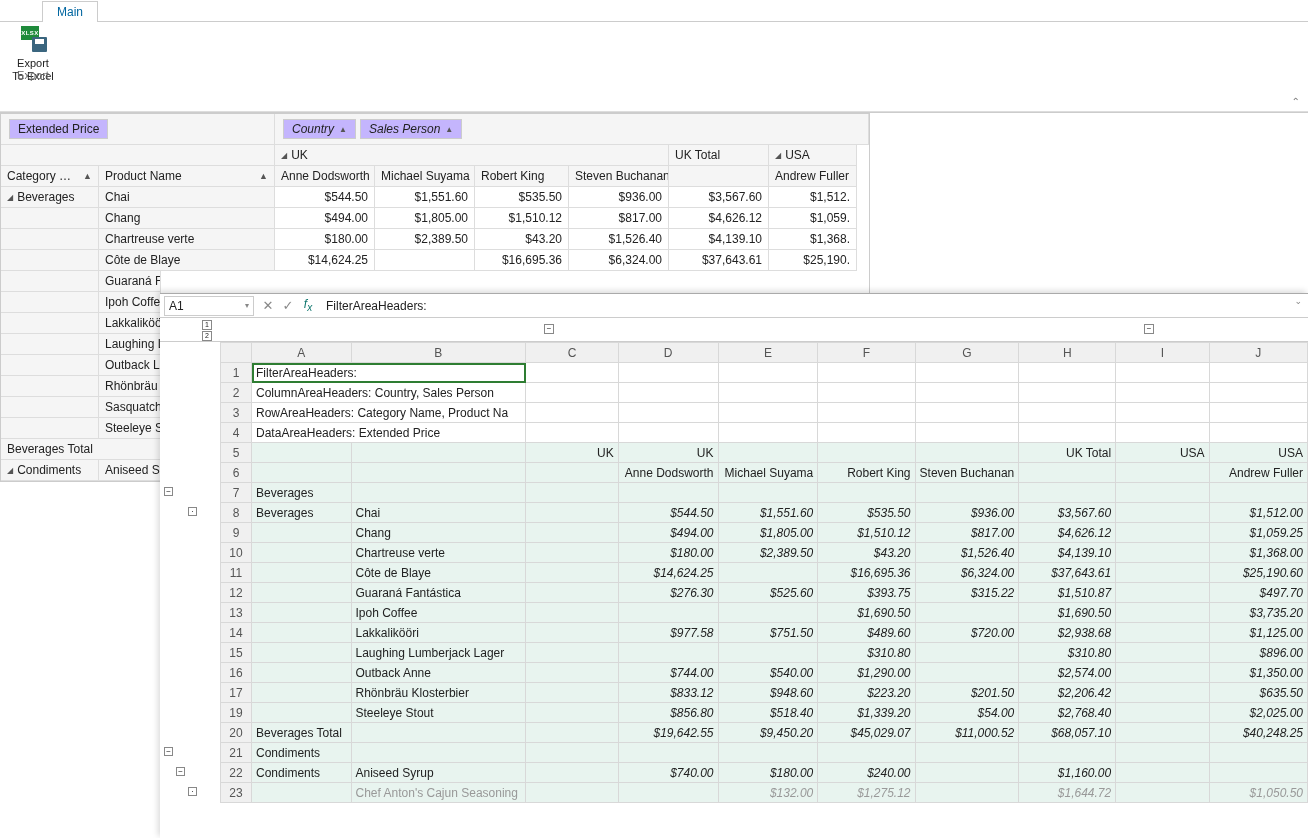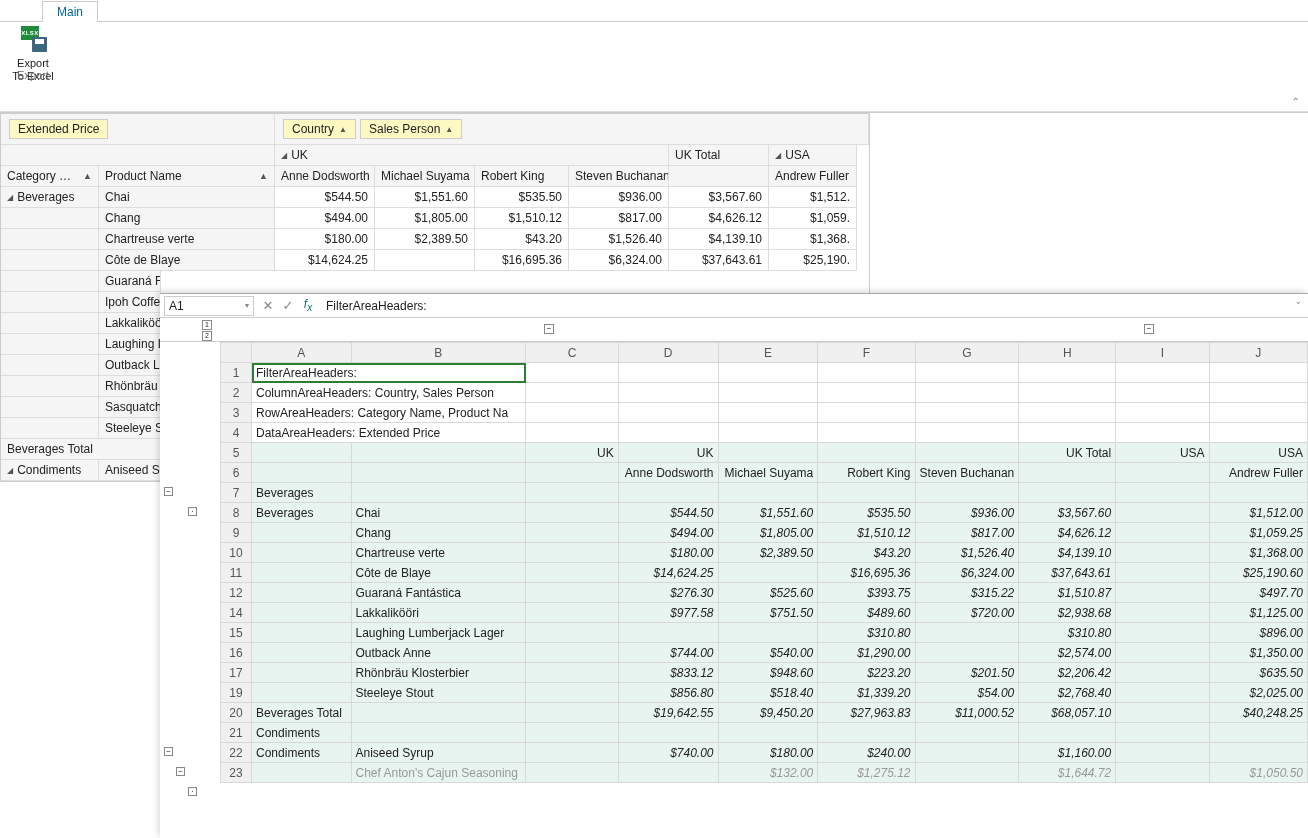--- a/index.html
+++ b/index.html
@@ -15,21 +15,21 @@
   .exl-disk::after{content:"";position:absolute;left:3px;top:2px;width:9px;height:5px;background:#fff;}
   .rib-label{font-size:11px;margin-top:2px;line-height:13px;}
   .rib-grpname{font-size:11px;color:#666;position:absolute;bottom:2px;left:0;right:0;}
   .col-chevron{position:absolute;right:8px;bottom:4px;font-size:10px;color:#777;}
   
   .pivot{border:1px solid #ccc;width:870px;}
   .filter-drop{height:22px;line-height:22px;padding:0 6px;color:#9a9a9a;background:#fafafa;border-bottom:1px solid #ddd;}
   .p-row{display:flex;}
   .p-cell{border-right:1px solid #ddd;border-bottom:1px solid #ddd;padding:3px 6px;background:#fff;display:flex;align-items:center;white-space:nowrap;overflow:hidden;}
   .p-head{background:#f5f5f5;}
-  .field-btn{display:inline-flex;align-items:center;background:#fef9c3;border:1px solid #ccc;padding:2px 8px;font-size:12px;margin:2px;gap:5px;}
+  .field-btn{display:inline-flex;align-items:center;background:#c4b5fd;border:1px solid #ccc;padding:2px 8px;font-size:12px;margin:2px;gap:5px;}
   .arrow-up{font-size:8px;color:#555;}
   .sort-ind{font-size:9px;color:#555;margin-left:auto;}
   .expand{font-size:8px;color:#555;margin-right:4px;}
   .num{justify-content:flex-end;font-family:inherit;}
   .scrollbar-v{position:absolute;right:0;top:214px;width:9px;height:80px;background:#c8c8c8;border:1px solid #aaa;}
   
   .sheet{position:absolute;left:160px;top:293px;right:0;bottom:0;background:#fff;border-top:1px solid #aaa;box-shadow:-2px -2px 6px rgba(0,0,0,0.15);}
   .formula-bar{height:24px;display:flex;align-items:center;border-bottom:1px solid #ccc;background:#fff;}
   .name-box{width:90px;height:20px;border:1px solid #ccc;margin:0 4px;padding:0 4px;display:flex;align-items:center;justify-content:space-between;font-size:12px;}
   .fbar-btn{width:20px;text-align:center;color:#888;font-size:13px;}
@@ -77,21 +77,21 @@
 </div>
 
 <div class="pivot" style="position:relative;">
 
   <div class="p-row">
     <div class="p-cell p-head" style="width:274px;">
       <span class="field-btn">
         <span>Extended Price</span>
       </span>
     </div>
-    <div class="p-cell p-head" style="flex:1;">
+    <div class="p-cell p-head" style="flex:1;font-style:italic;">
       <span class="field-btn">
         <span>Country</span>
           <span class="arrow-up">▲</span>
       </span>
       <span class="field-btn">
         <span>Sales Person</span>
           <span class="arrow-up">▲</span>
       </span>
     </div>
   </div>
@@ -400,20 +400,33 @@
             <td class="dat money"></td>
             <td class="dat money">$276.30</td>
             <td class="dat money">$525.60</td>
             <td class="dat money">$393.75</td>
             <td class="dat money">$315.22</td>
             <td class="dat money">$1,510.87</td>
             <td class="dat money"></td>
             <td class="dat money">$497.70</td>
           </tr>
           <tr>
+            <th class="rowh">13</th>
+            <td class="datw txt"></td>
+            <td class="datw txt">Ipoh Coffee</td>
+            <td class="dat money"></td>
+            <td class="dat money"></td>
+            <td class="dat money"></td>
+            <td class="dat money">$1,690.50</td>
+            <td class="dat money"></td>
+            <td class="dat money">$1,690.50</td>
+            <td class="dat money"></td>
+            <td class="dat money">$3,735.20</td>
+          </tr>
+          <tr>
             <th class="rowh">14</th>
             <td class="datw txt"></td>
             <td class="datw txt">Lakkalikööri</td>
             <td class="dat money"></td>
             <td class="dat money">$977.58</td>
             <td class="dat money">$751.50</td>
             <td class="dat money">$489.60</td>
             <td class="dat money">$720.00</td>
             <td class="dat money">$2,938.68</td>
             <td class="dat money"></td>
@@ -471,21 +484,21 @@
             <td class="dat money"></td>
             <td class="dat money">$2,025.00</td>
           </tr>
           <tr>
             <th class="rowh">20</th>
             <td class="datw txt">Beverages Total</td>
             <td class="datw txt"></td>
             <td class="dat money"></td>
             <td class="dat money">$19,642.55</td>
             <td class="dat money">$9,450.20</td>
-            <td class="dat money">$27,963.83</td>
+            <td class="dat money">$45,029.07</td>
             <td class="dat money">$11,000.52</td>
             <td class="dat money">$68,057.10</td>
             <td class="dat money"></td>
             <td class="dat money">$40,248.25</td>
           </tr>
           <tr>
             <th class="rowh">21</th>
             <td class="datw txt">Condiments</td>
             <td class="datw txt"></td>
             <td class="dat"></td>

